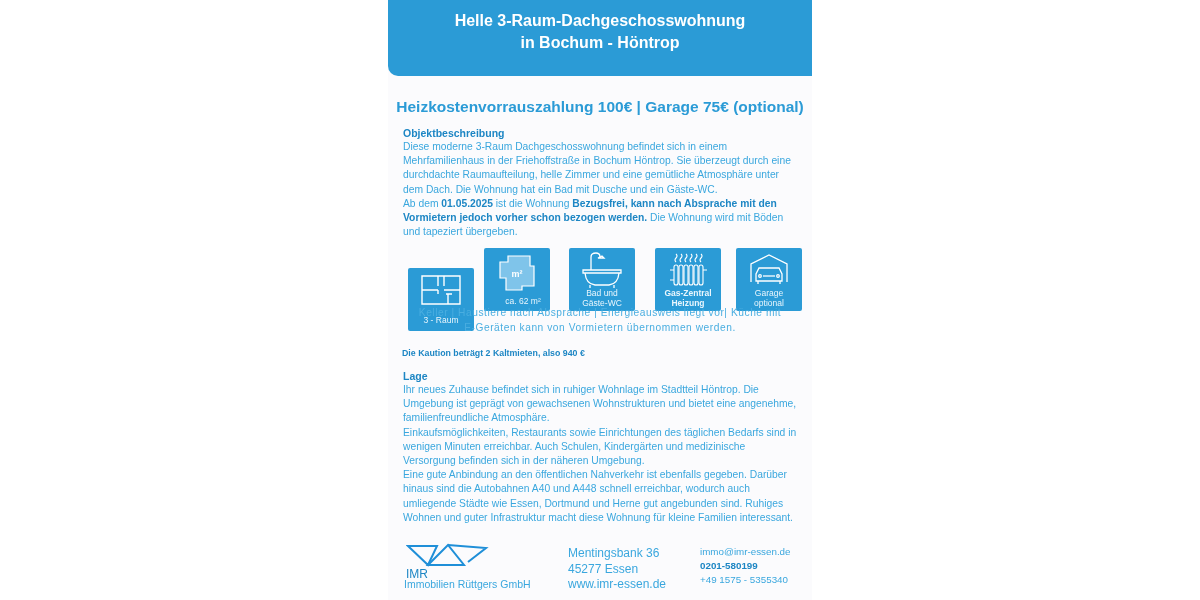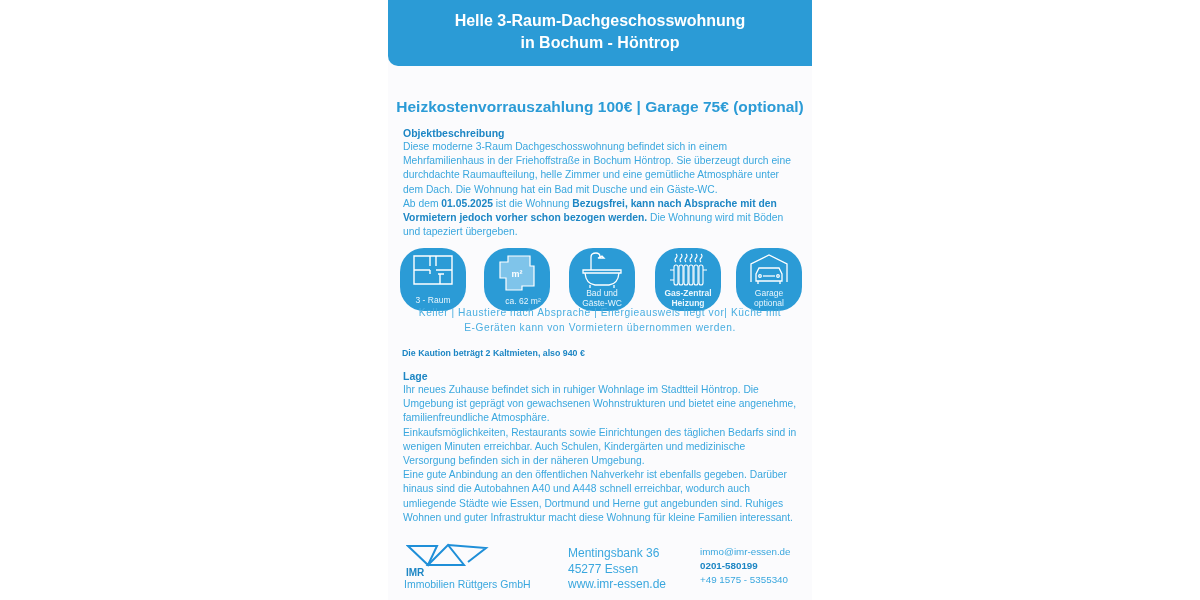--- a/index.html
+++ b/index.html
@@ -1,37 +1,37 @@
 <!DOCTYPE html>
 <html><head>
 <meta charset="utf-8">
 <style>
   html, body { margin:0; padding:0; }
   body { width:1200px; height:600px; background:#ffffff; position:relative; overflow:hidden;
          font-family:"Liberation Sans", sans-serif; }
   .card { position:absolute; left:388px; top:0; width:424px; height:600px; background:#fbfbfd; }
-  .header { position:absolute; left:0; top:0; width:424px; height:66px; background:#2b9bd6;
+  .header { position:absolute; left:0; top:0; width:424px; height:76px; background:#2b9bd6;
             border-radius:0 0 0 10px; color:#fff; text-align:center; }
   .header .t1 { position:absolute; left:0; right:0; top:10px; font-size:16px; font-weight:bold; line-height:22px; }
   .header .t2 { position:absolute; left:0; right:0; top:32px; font-size:16px; font-weight:bold; line-height:22px; }
   .prices { position:absolute; left:0; width:424px; text-align:center; color:#2b9bd6; font-weight:bold; font-size:15.5px; line-height:22px; }
   .prices.l1 { top:76px; } .prices.l2 { top:96px; }
   .section { position:absolute; left:15px; width:396px; color:#3aa7de; font-size:10.3px; line-height:14.2px; }
   .section h3 { margin:0; color:#1d86c4; font-size:10.5px; font-weight:bold; line-height:14px; }
   .section p { margin:0; }
   .section b { color:#1d86c4; }
   .icons { position:absolute; left:0; top:248px; width:424px; height:64px; }
-  .icon { position:absolute; top:0; width:66px; height:63px; background:#2b9bd6; border-radius:24px; }
+  .icon { position:absolute; top:0; width:66px; height:63px; background:#2b9bd6; border-radius:2px; }
   .icon svg { position:absolute; left:0; top:0; }
   .icon .lbl { position:absolute; left:0; right:0; color:#e9f6fd; font-size:8.5px; text-align:center; line-height:10px; }
   .features { position:absolute; left:0; width:424px; top:306px; text-align:center; color:#4aaee0; font-size:10.2px; line-height:14.5px; letter-spacing:0.55px; }
   .kaution { position:absolute; left:14px; top:348px; color:#1d86c4; font-size:8.8px; font-weight:bold; }
   .footer { position:absolute; left:0; top:540px; width:424px; height:60px; }
   .f-col { position:absolute; color:#3aa7de; }
-  .logo-txt { position:absolute; left:18px; top:27px; font-size:10px; font-weight:bold; color:#1d86c4; }
+  .logo-txt { position:absolute; left:18px; top:27px; font-size:12px; font-weight:normal; color:#1d86c4; }
   .company { position:absolute; left:16px; top:38px; font-size:10.5px; color:#3aa7de; }
   .addr { left:180px; top:6px; font-size:12px; line-height:15.5px; }
   .contact { left:312px; top:5px; font-size:9.8px; line-height:14px; }
   .contact .ph { font-weight:bold; color:#1d86c4; }
 </style>
 </head>
 <body>
 
 <div class="card">
 
@@ -43,21 +43,21 @@
   <div class="prices l2">Heizkostenvorrauszahlung 100€ | Garage 75€ (optional)</div>
 
   <div class="section" style="top:126px;">
     <h3>Objektbeschreibung</h3>
     <p>Diese moderne 3-Raum Dachgeschosswohnung befindet sich in einem Mehrfamilienhaus in der Friehoffstraße in Bochum Höntrop. Sie überzeugt durch eine durchdachte Raumaufteilung, helle Zimmer und eine gemütliche Atmosphäre unter dem Dach. Die Wohnung hat ein Bad mit Dusche und ein Gäste-WC.</p>
     <p><span>Ab dem </span><b>01.05.2025</b><span> ist die Wohnung </span><b>Bezugsfrei, kann nach Absprache mit den Vormietern jedoch vorher schon bezogen werden.</b><span> Die Wohnung wird mit Böden und tapeziert übergeben.</span></p>
   </div>
 
   <div class="icons">
 
-    <div class="icon" style="left:12px;">
+    <div class="icon" style="left:20px;margin-top:20px;">
       <svg width="66" height="63">
         <g stroke="#fff" stroke-width="1.4" fill="none">
           <path d="M14 8 H52 V36 H14 Z"></path>
           <path d="M30 8 V18 M30 22 V26 M14 22 H30 M36 8 V18 M36 22 H52 M40 26 V36 M38 26 H44"></path>
         </g>
       </svg>
       <div class="lbl" style="top:47px;">3 - Raum</div>
     </div>
 
     <div class="icon" style="left:96px;">

